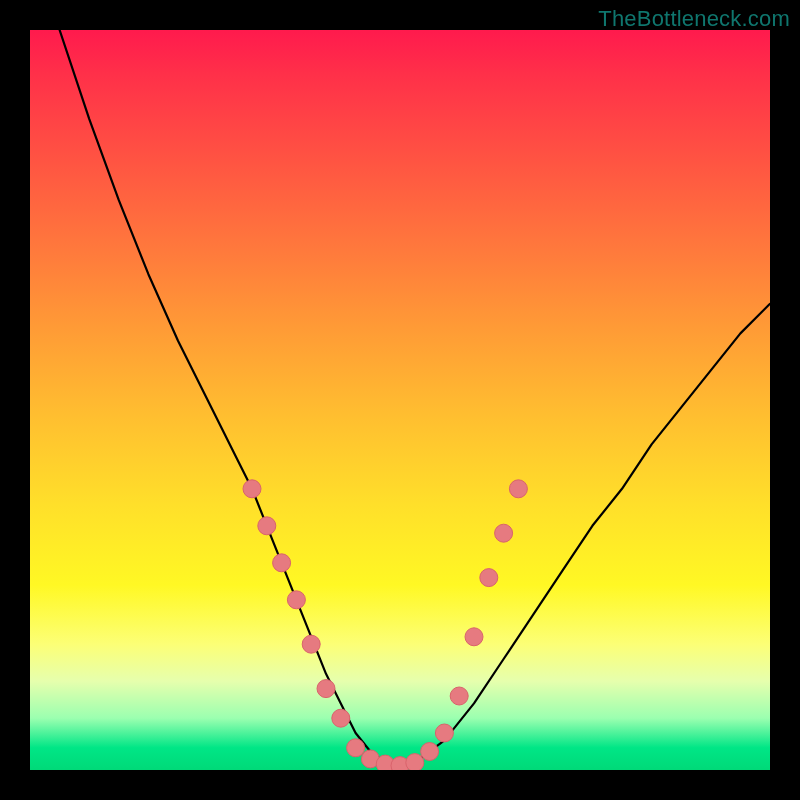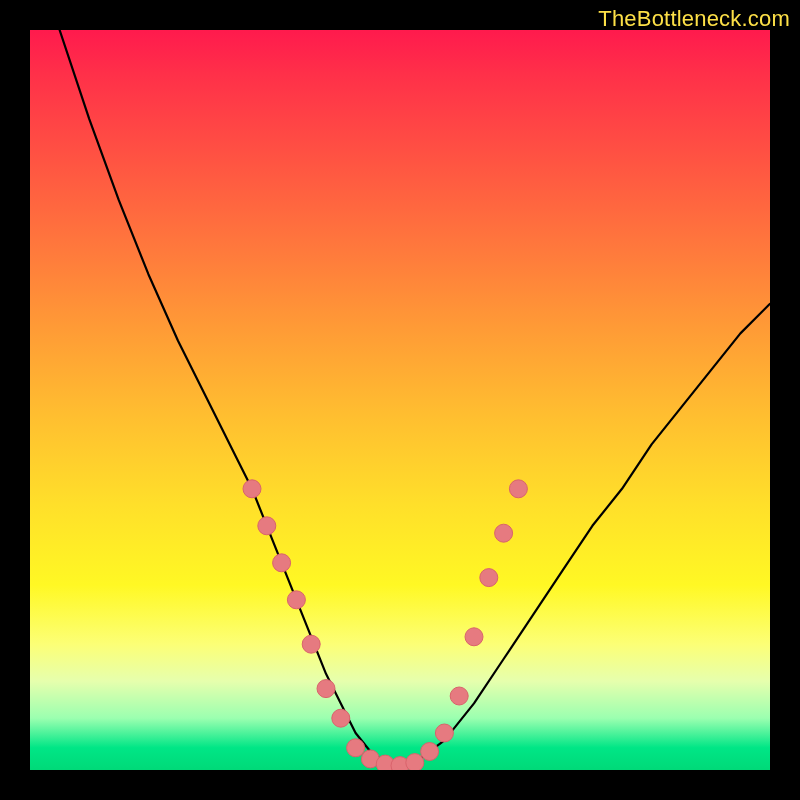--- a/index.html
+++ b/index.html
@@ -31,21 +31,21 @@
       #e6ffad 88%,
       #9bffb0 93%,
       #00e686 97%,
       #00d978 100%
     );
   }
   .watermark {
     position: absolute;
     top: 6px;
     right: 10px;
-    color: #fde047;
+    color: #0f766e;
     font-size: 22px;
     font-weight: 500;
     letter-spacing: 0.2px;
     z-index: 50;
   }
   svg.plot {
     position: absolute;
     left: 0;
     top: 0;
     width: 740px;

